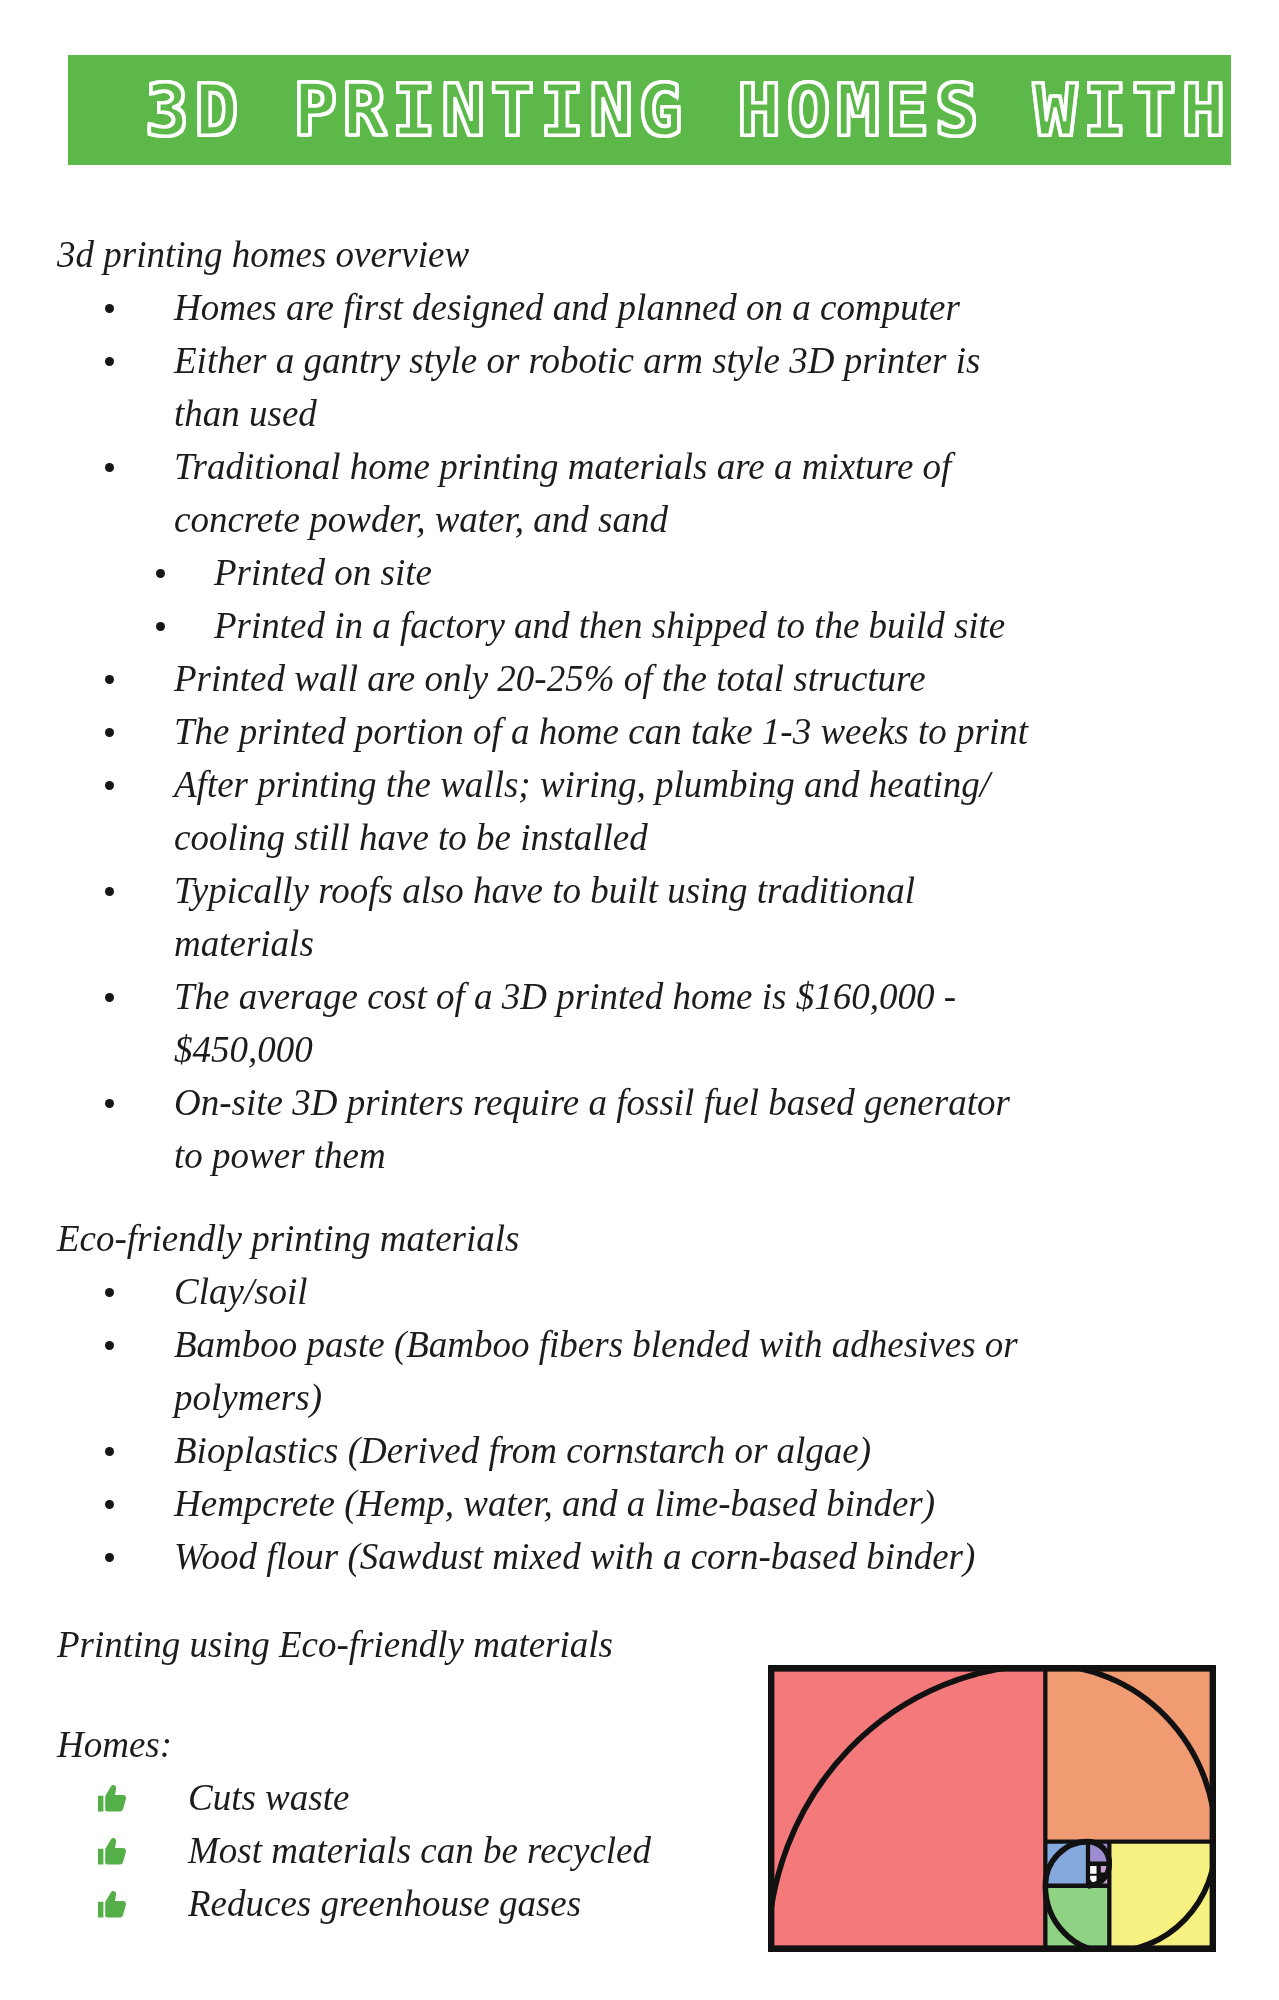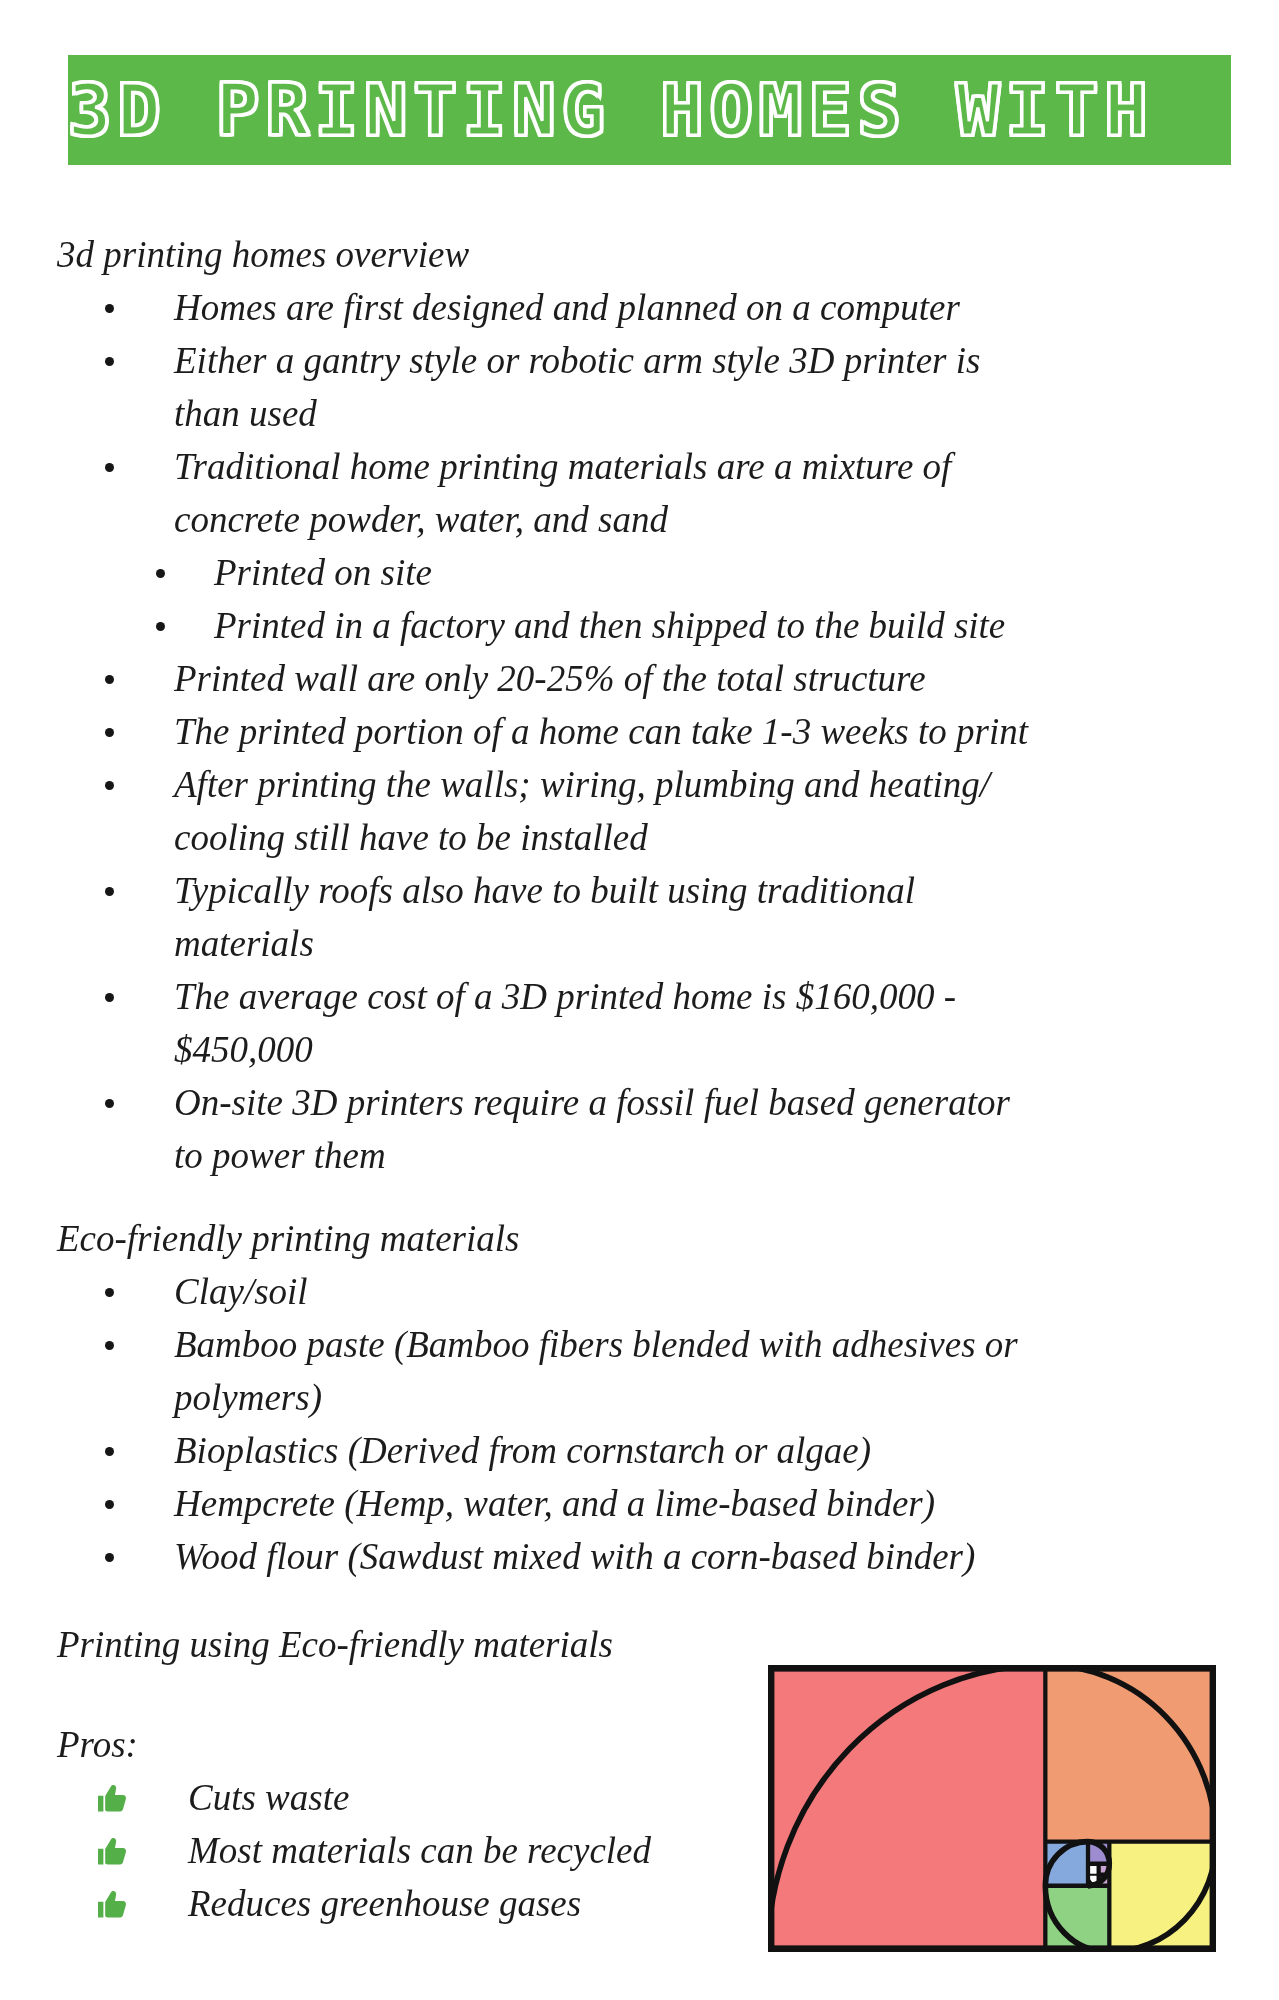--- a/index.html
+++ b/index.html
@@ -12,21 +12,21 @@
     font-style: italic;
     font-size: 37px;
     line-height: 53px;
     color: #1c1c1c;
   }
 
   .banner {
     position: absolute; left: 68px; top: 55px;
     width: 1163px; height: 110px;
     background: #5CB848;
-    display: flex; align-items: center; justify-content: flex-start;
+    display: flex; align-items: center; justify-content: flex-end;
   }
   .banner-title {
     font-family: "DejaVu Sans Mono", monospace;
     font-style: normal; font-weight: bold;
     font-size: 72px; letter-spacing: 6px;
     line-height: 1;
     color: #5CB848;
     -webkit-text-stroke: 3px #ffffff;
     text-shadow:
       -2px -2px 0 #fff, 2px -2px 0 #fff, -2px 2px 0 #fff, 2px 2px 0 #fff,
@@ -152,21 +152,21 @@
       <span class="dot"></span>
       <span class="txt">Wood flour (Sawdust mixed with a corn-based binder)</span>
     </div>
 
     <div class="gap-print"></div>
 
     <p class="heading">Printing using Eco-friendly materials</p>
 
     <div class="gap-pros"></div>
 
-    <p class="heading">Pros:</p>
+    <p class="heading">Homes:</p>
 
     <div class="row pro">
       <svg class="thumb" viewBox="0 0 24 24">
         <path d="M2 10.5h3.6V21H2z M6.8 20.2V10.6l3.9-6.4c.3-.5.9-.8 1.5-.8 1.2 0 2.1 1.1 1.9 2.3L13.3 10h5.4c1.3 0 2.3 1.3 1.9 2.6l-1.9 6.8c-.2.9-1 1.6-2 1.6H8.6c-.7 0-1.3-.3-1.8-.8z" fill="#55AF49"></path>
       </svg>
       <span class="txt">Cuts waste</span>
     </div>
     <div class="row pro">
       <svg class="thumb" viewBox="0 0 24 24">
         <path d="M2 10.5h3.6V21H2z M6.8 20.2V10.6l3.9-6.4c.3-.5.9-.8 1.5-.8 1.2 0 2.1 1.1 1.9 2.3L13.3 10h5.4c1.3 0 2.3 1.3 1.9 2.6l-1.9 6.8c-.2.9-1 1.6-2 1.6H8.6c-.7 0-1.3-.3-1.8-.8z" fill="#55AF49"></path>

